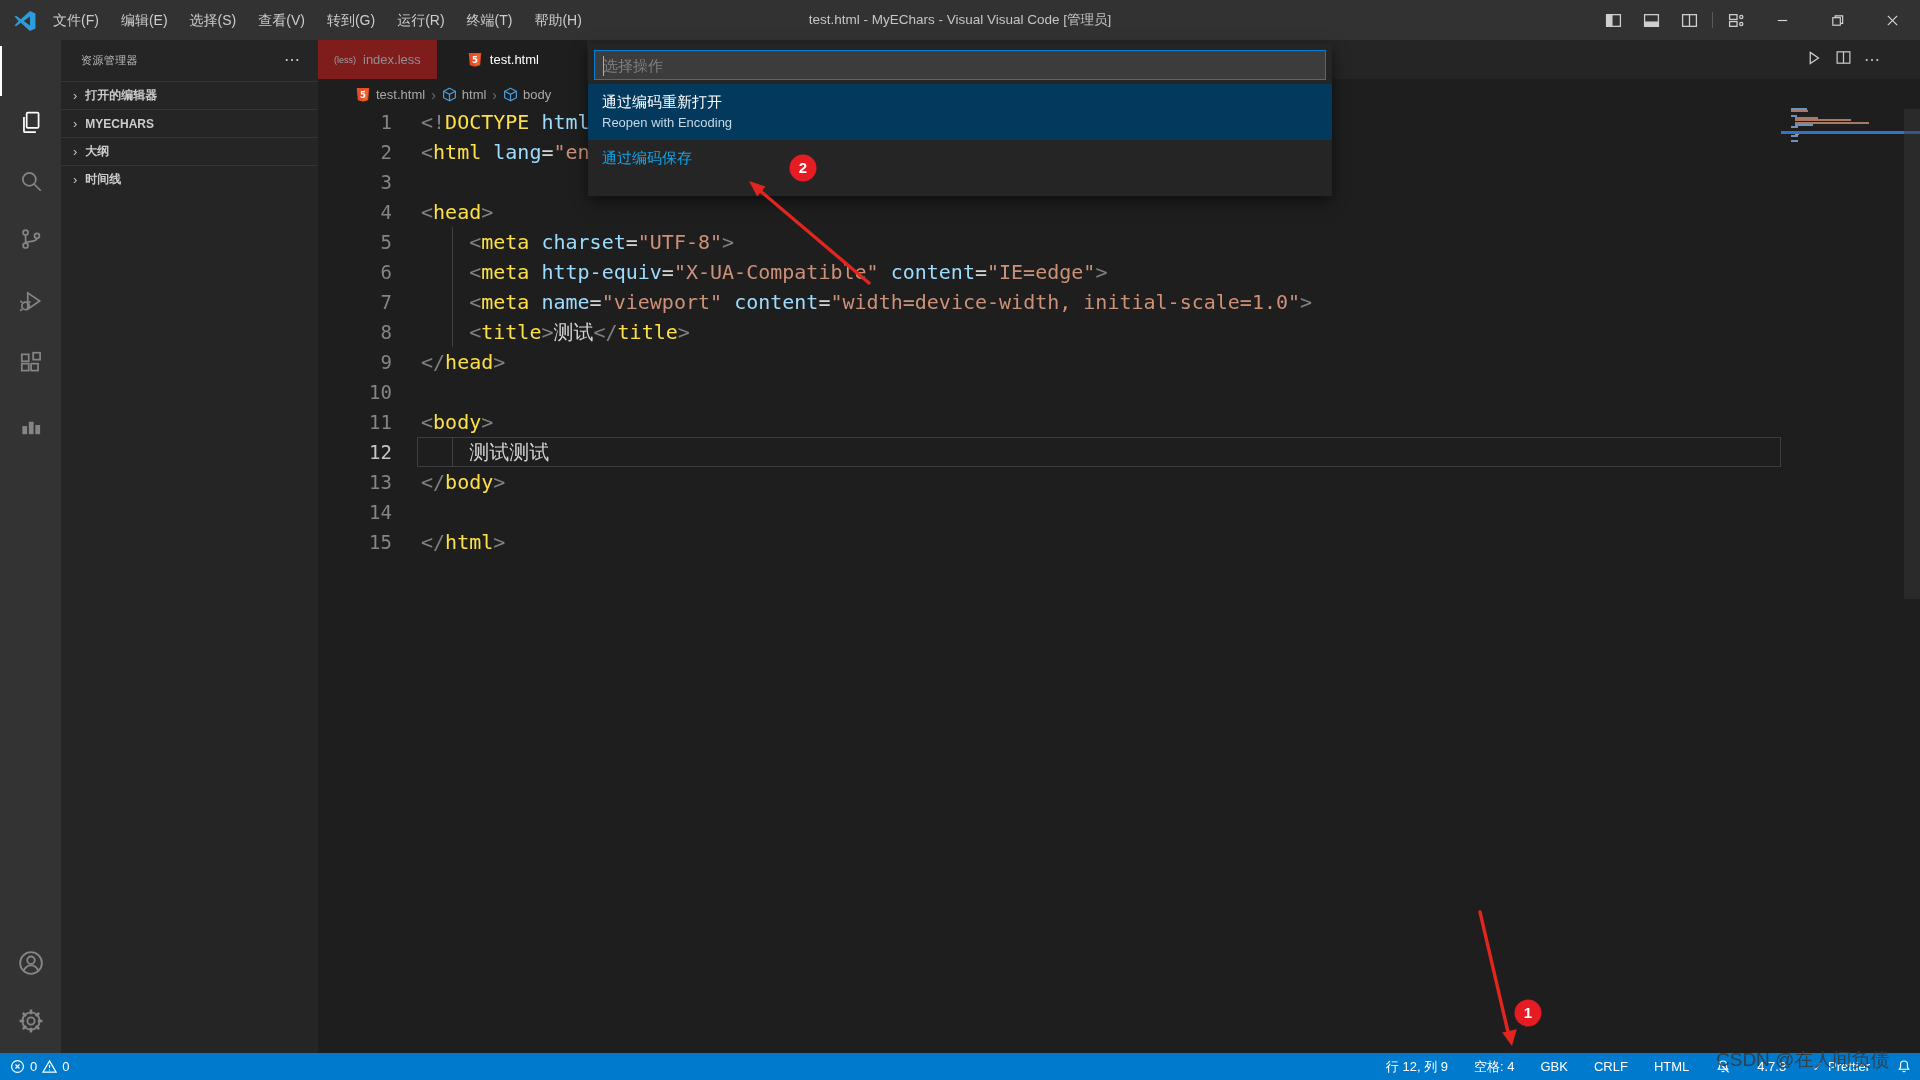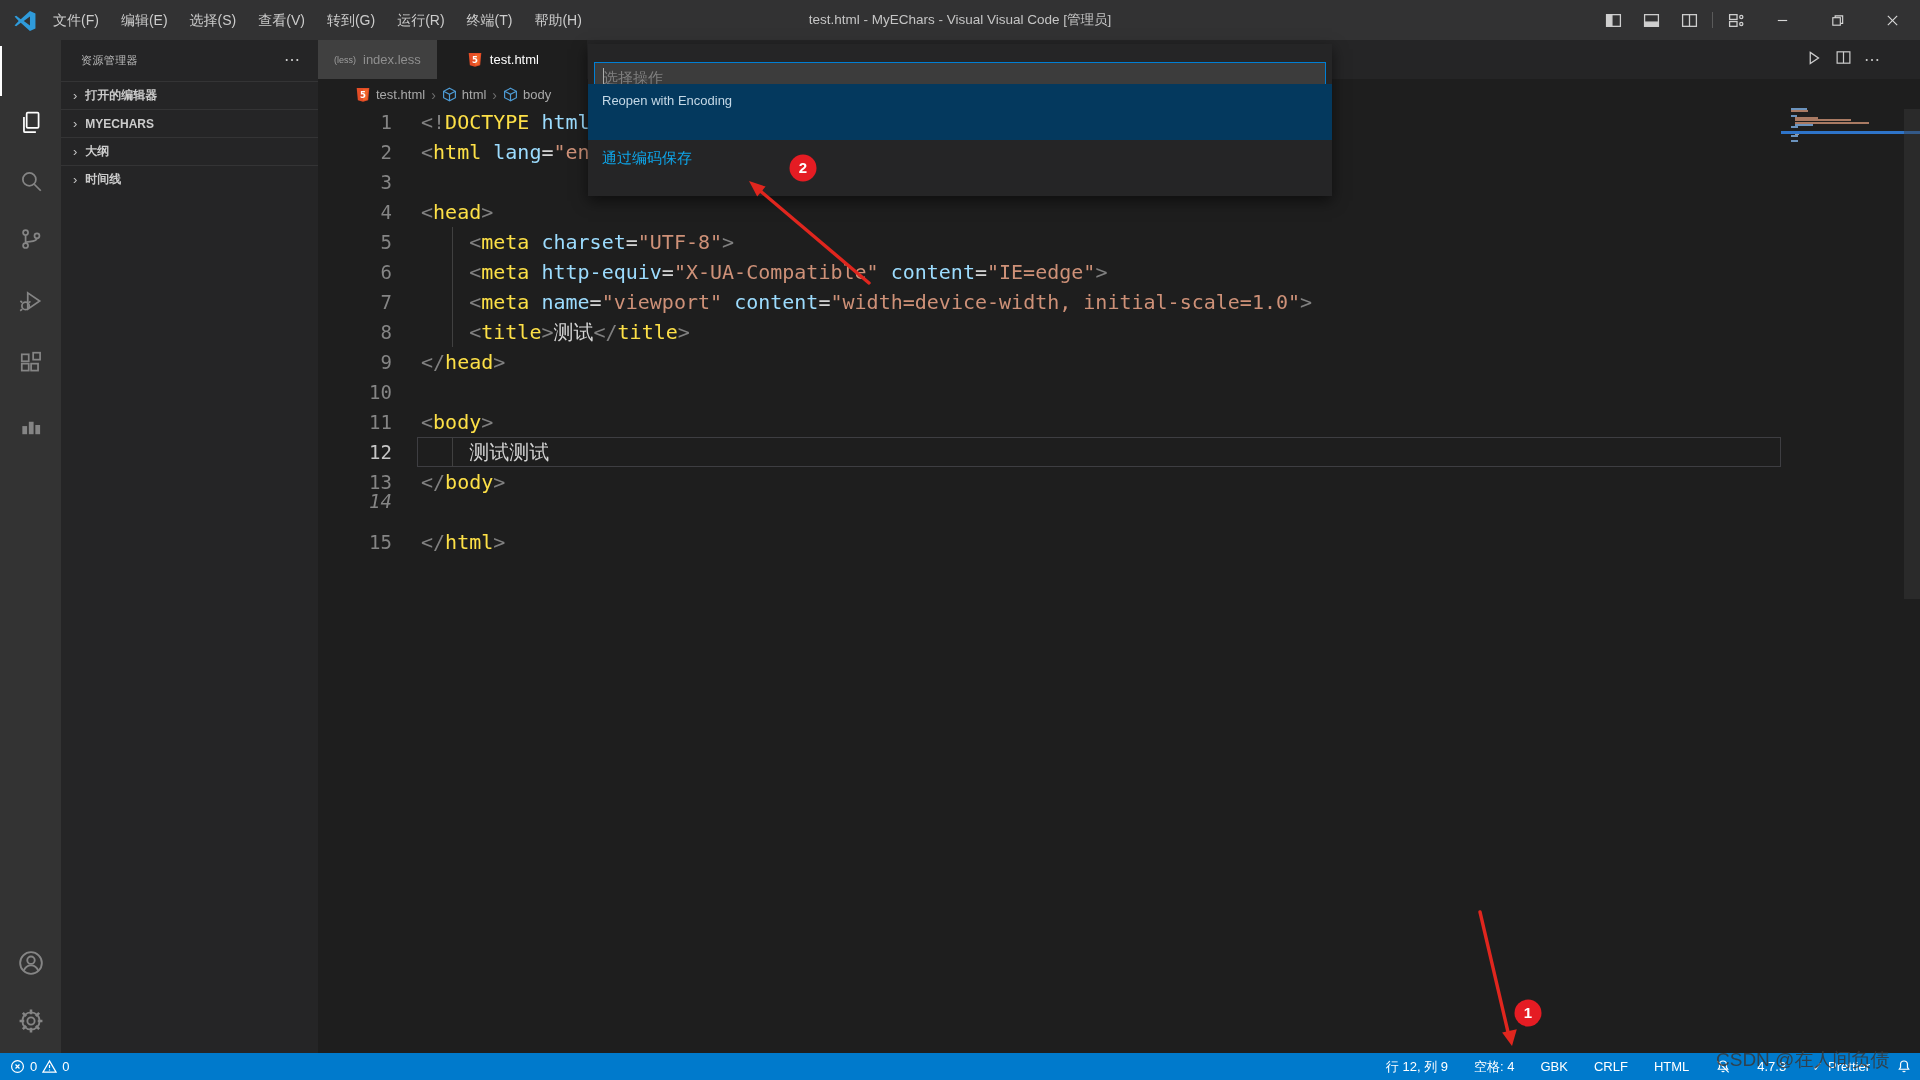--- a/index.html
+++ b/index.html
@@ -34,21 +34,21 @@
   #sidebar-title { position:absolute; left:20px; top:0; line-height:41px; font-size:11px; letter-spacing:.4px; color:#bbbbbb; }
   #sidebar-more { position:absolute; right:18px; top:0; line-height:39px; font-size:16px; color:#cccccc; }
   .side-section { position:absolute; left:0; width:257px; height:28px; border-top:1px solid rgba(255,255,255,.07);
                   display:flex; align-items:center; color:#cccccc; font-size:12px; font-weight:bold; }
   .side-chev { margin:0 8px 0 12px; color:#c5c5c5; font-weight:normal; font-size:13px; }
 
   
   #editor-bg { left:318px; top:40px; width:1602px; height:1013px; background:#1e1e1e; }
   #tabbar { left:318px; top:40px; width:1602px; height:39px; background:#252526; display:flex; }
   .tab { height:39px; display:flex; align-items:center; padding:0 16px; font-size:13px; gap:7px; }
-  .tab.inactive { background:#404040; color:#8f8f8f; }
+  .tab.inactive { background:#7f1d1d; color:#8f8f8f; }
   .tab.active { background:#1e1e1e; color:#ffffff; padding-left:30px; width:150px; }
   .less-badge { font-size:9px; color:#9f9f9f; letter-spacing:0; }
   #editor-actions { position:absolute; left:1805px; top:40px; height:39px; display:flex; align-items:center; gap:12px; color:#c5c5c5; }
   #breadcrumb { left:318px; top:79px; width:1462px; height:31px; display:flex; align-items:center; padding-left:37px;
                 font-size:13px; color:#a9a9a9; gap:6px; }
   .crumb-sep { color:#6e6e6e; font-size:14px; }
   .crumb-item { display:flex; align-items:center; gap:5px; }
 
   
   .gutter-num { position:absolute; left:330px; width:62px; height:30px; line-height:30px; text-align:right;
@@ -64,21 +64,21 @@
   
   #minimap { left:1781px; top:100px; width:139px; height:60px; }
   .mm-line { position:absolute; height:2px; }
   #mm-cursor { left:1781px; top:131px; width:139px; height:3px; background:#2e74c9; }
   #scrollbar { left:1904px; top:109px; width:16px; height:490px; background:#3a3a3a; opacity:.45; }
 
   
   #quickpick { left:588px; top:44px; width:744px; height:152px; background:#252526;
                box-shadow:0 5px 14px rgba(0,0,0,.55); z-index:40; }
   #qp-input-wrap { position:absolute; left:6px; top:6px; width:732px; height:30px; background:#3c3c3c;
-                   border:1px solid #007fd4;margin-top:12px; }
+                   border:1px solid #007fd4; }
   #qp-input { width:100%; height:100%; background:transparent; border:none; outline:none; color:#cccccc;
               font-size:15px; padding:0 8px; font-family:"Liberation Sans", sans-serif; }
   #qp-input::placeholder { color:#7f7f7f; }
   #qp-caret { position:absolute; left:8px; top:5px; width:1px; height:20px; background:#aeafad; }
   .qp-item { position:absolute; left:0; width:744px; height:56px; padding:7px 0 0 14px; }
   .qp-item.selected { background:#04395e; }
   .qp-title { font-size:15px; color:#0ea5e9; line-height:22px; }
   .qp-sub { font-size:13px; color:#9d9d9d; line-height:19px; }
   .qp-item.selected .qp-title { color:#ffffff; }
   .qp-item.selected .qp-sub { color:#c5d8e6; }
@@ -350,21 +350,21 @@
       <div class="gutter-num" style="top: 197px;">4</div>
       <div class="gutter-num" style="top: 227px;">5</div>
       <div class="gutter-num" style="top: 257px;">6</div>
       <div class="gutter-num" style="top: 287px;">7</div>
       <div class="gutter-num" style="top: 317px;">8</div>
       <div class="gutter-num" style="top: 347px;">9</div>
       <div class="gutter-num" style="top: 377px;">10</div>
       <div class="gutter-num" style="top: 407px;">11</div>
       <div class="gutter-num active" style="top: 437px;">12</div>
       <div class="gutter-num" style="top: 467px;">13</div>
-      <div class="gutter-num" style="top: 486px; font-style: italic;">14</div>
+      <div class="gutter-num" style="top: 497px;">14</div>
       <div class="gutter-num" style="top: 527px;">15</div>
     </div>
   <div id="code">
       <div class="code-line" style="top: 107px;"><span class="tk-p">&lt;!</span><span class="tk-t">DOCTYPE</span><span class="tk-x"> </span><span class="tk-a">html</span><span class="tk-p">&gt;</span></div>
       <div class="code-line" style="top: 137px;"><span class="tk-p">&lt;</span><span class="tk-t">html</span><span class="tk-x"> </span><span class="tk-a">lang</span><span class="tk-o">=</span><span class="tk-s">"en"</span><span class="tk-p">&gt;</span></div>
       <div class="code-line" style="top: 167px;"></div>
       <div class="code-line" style="top: 197px;"><span class="tk-p">&lt;</span><span class="tk-t">head</span><span class="tk-p">&gt;</span></div>
       <div class="code-line" style="top: 227px;"><span class="tk-w">    </span><span class="tk-p">&lt;</span><span class="tk-t">meta</span><span class="tk-x"> </span><span class="tk-a">charset</span><span class="tk-o">=</span><span class="tk-s">"UTF-8"</span><span class="tk-p">&gt;</span></div>
       <div class="code-line" style="top: 257px;"><span class="tk-w">    </span><span class="tk-p">&lt;</span><span class="tk-t">meta</span><span class="tk-x"> </span><span class="tk-a">http-equiv</span><span class="tk-o">=</span><span class="tk-s">"X-UA-Compatible"</span><span class="tk-x"> </span><span class="tk-a">content</span><span class="tk-o">=</span><span class="tk-s">"IE=edge"</span><span class="tk-p">&gt;</span></div>
       <div class="code-line" style="top: 287px;"><span class="tk-w">    </span><span class="tk-p">&lt;</span><span class="tk-t">meta</span><span class="tk-x"> </span><span class="tk-a">name</span><span class="tk-o">=</span><span class="tk-s">"viewport"</span><span class="tk-x"> </span><span class="tk-a">content</span><span class="tk-o">=</span><span class="tk-s">"width=device-width, initial-scale=1.0"</span><span class="tk-p">&gt;</span></div>
@@ -402,20 +402,21 @@
   <div id="mm-cursor" class="abs"></div>
   <div id="scrollbar" class="abs"></div>
 
   <div id="quickpick" class="abs">
     <div id="qp-input-wrap">
       <input id="qp-input" type="text" placeholder="选择操作" style="">
       <div id="qp-caret"></div>
     </div>
     <div id="qp-list">
         <div class="qp-item selected" style="top: 40px;">
+          <div class="qp-title">通过编码重新打开</div>
           <div class="qp-sub">Reopen with Encoding</div>
         </div>
         <div class="qp-item" style="top: 96px;">
           <div class="qp-title">通过编码保存</div>
         </div>
       </div>
   </div>
 
   <div id="statusbar" class="abs">
     <div id="sb-left">

